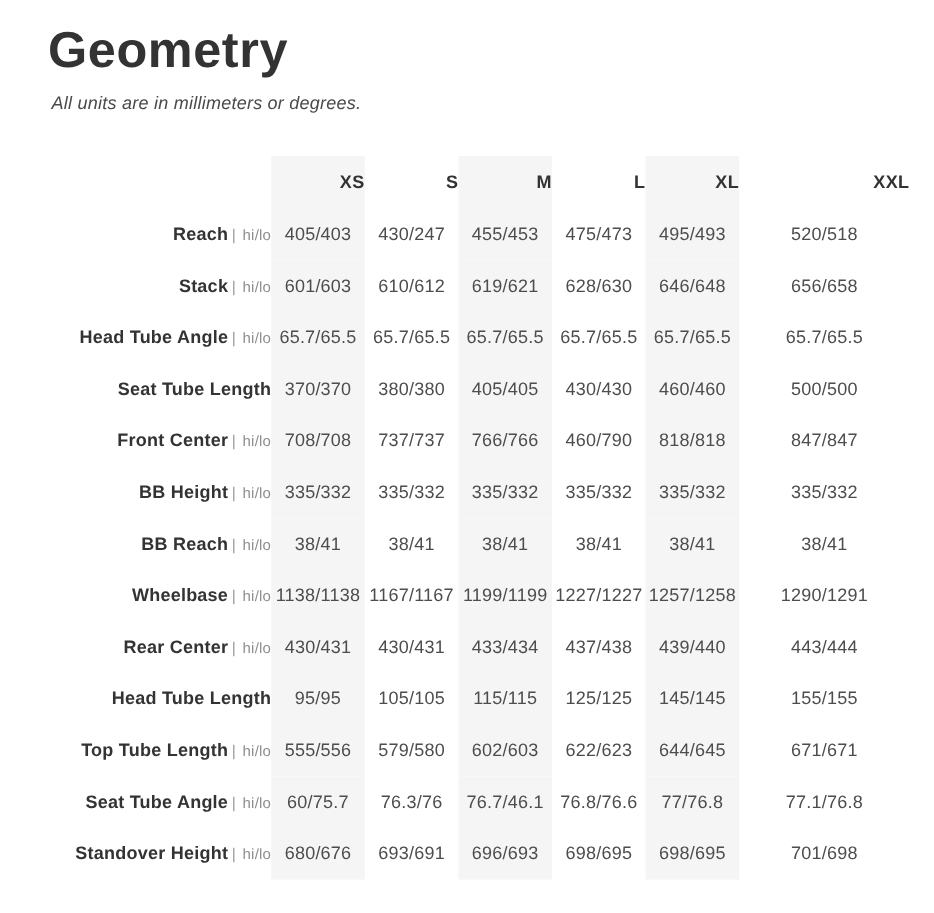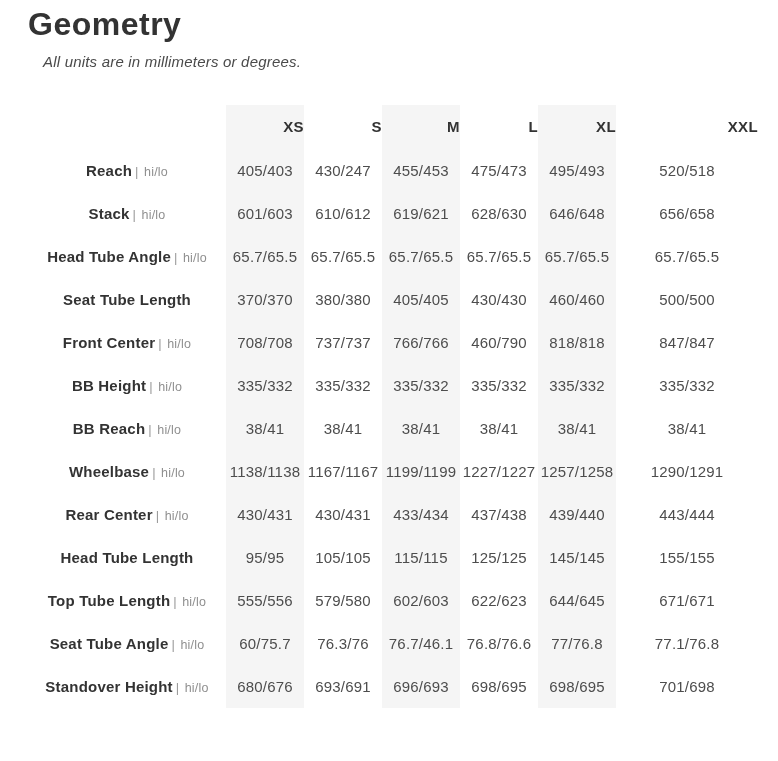--- a/index.html
+++ b/index.html
@@ -9,43 +9,43 @@
     --hilo-text:#8f8f8f;
   }
   *{box-sizing:border-box;}
   html,body{margin:0;padding:0;background:#ffffff;}
   .page{
     width:778px;height:761px;background:#ffffff;overflow:hidden;
     font-family:"Liberation Sans", sans-serif;
     padding:6px 20px 0 28px;
   }
   .page-title{
-    margin:0;padding:0;
-    font-size:32px;line-height:1.15;font-weight:700;
+    margin:12px;padding:0;
+    font-size:42px;line-height:1.15;font-weight:700;
     color:var(--heading-text);letter-spacing:0.5px;
   }
   .subtitle{
     margin:10px 0 0 15px;
     font-size:15px;font-style:italic;color:#4a4a4a;letter-spacing:0.2px;
   }
   table.geo{
     margin-top:35px;border-collapse:collapse;table-layout:fixed;width:730px;
   }
   col.col-label{width:198px;}
   col.col-size{width:78px;}
   col.col-size-last{width:142px;}
   col.shaded{background:var(--shaded-bg);}
   thead th{
     height:44px;vertical-align:middle;text-align:right;
     font-size:15px;font-weight:700;color:var(--heading-text);
     letter-spacing:0.4px;padding:0;
   }
   thead th.label-col{text-align:left;}
   tbody th.row-label{
-    height:43px;vertical-align:middle;text-align:center;
+    height:43px;vertical-align:middle;text-align:right;
     font-size:15px;font-weight:700;color:var(--heading-text);
     letter-spacing:0.2px;padding:0;white-space:nowrap;
   }
   tbody th.row-label .sep{
     font-weight:400;color:#9a9a9a;font-size:13px;padding:0 1px 0 3px;
   }
   tbody th.row-label .hilo{
     font-weight:400;color:var(--hilo-text);font-size:12.5px;letter-spacing:0.2px;
   }
   tbody td{

